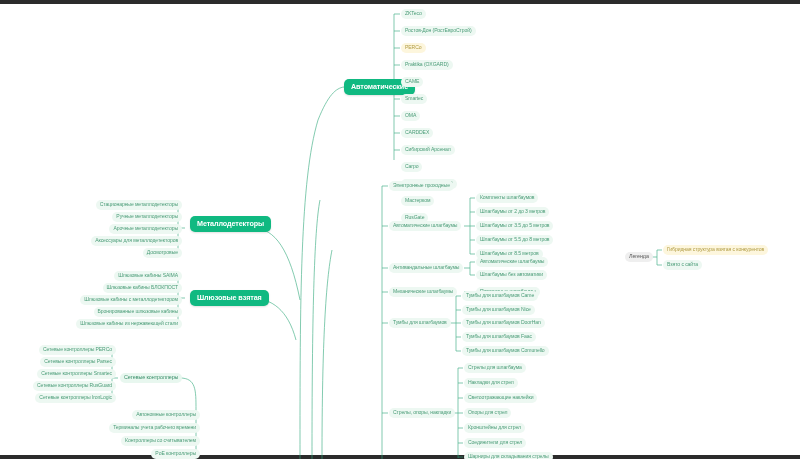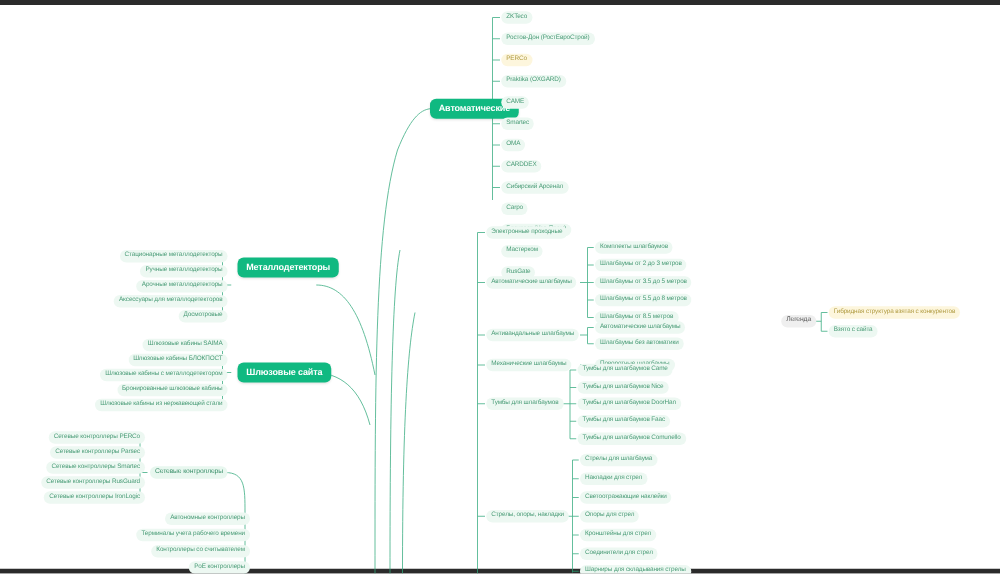--- a/index.html
+++ b/index.html
@@ -224,41 +224,41 @@
   <div class="node leaf" style="left:401px; top:179px;">
     <span>Блокпост (Ура-Пром)</span>
     </div>
   <div class="node leaf" style="left:401px; top:196px;">
     <span>Мастерком</span>
     </div>
   <div class="node leaf" style="left:401px; top:213px;">
     <span>RusGate</span>
     </div>
 
-  <div class="node main" style="left:190px; top:206px;">
+  <div class="node main" style="left:190px; top:216px;">
     <span>Металлодетекторы</span>
   </div>
   <div class="node leaf align-right" style="right:618px; top:200px;">
     <span>Стационарные металлодетекторы</span>
     </div>
   <div class="node leaf align-right" style="right:618px; top:212px;">
     <span>Ручные металлодетекторы</span>
     </div>
   <div class="node leaf align-right" style="right:618px; top:224px;">
     <span>Арочные металлодетекторы</span>
     </div>
   <div class="node leaf align-right" style="right:618px; top:236px;">
     <span>Аксессуары для металлодетекторов</span>
     </div>
   <div class="node leaf align-right" style="right:618px; top:248px;">
     <span>Досмотровые</span>
     </div>
 
   <div class="node main" style="left:190px; top:290px;">
-    <span>Шлюзовые сайта</span>
+    <span>Шлюзовые взятая</span>
   </div>
   <div class="node leaf align-right" style="right:618px; top:271px;">
     <span>Шлюзовые кабины SAIMA</span>
     </div>
   <div class="node leaf align-right" style="right:618px; top:283px;">
     <span>Шлюзовые кабины БЛОКПОСТ</span>
     </div>
   <div class="node leaf align-right" style="right:618px; top:295px;">
     <span>Шлюзовые кабины с металлодетектором</span>
     </div>

